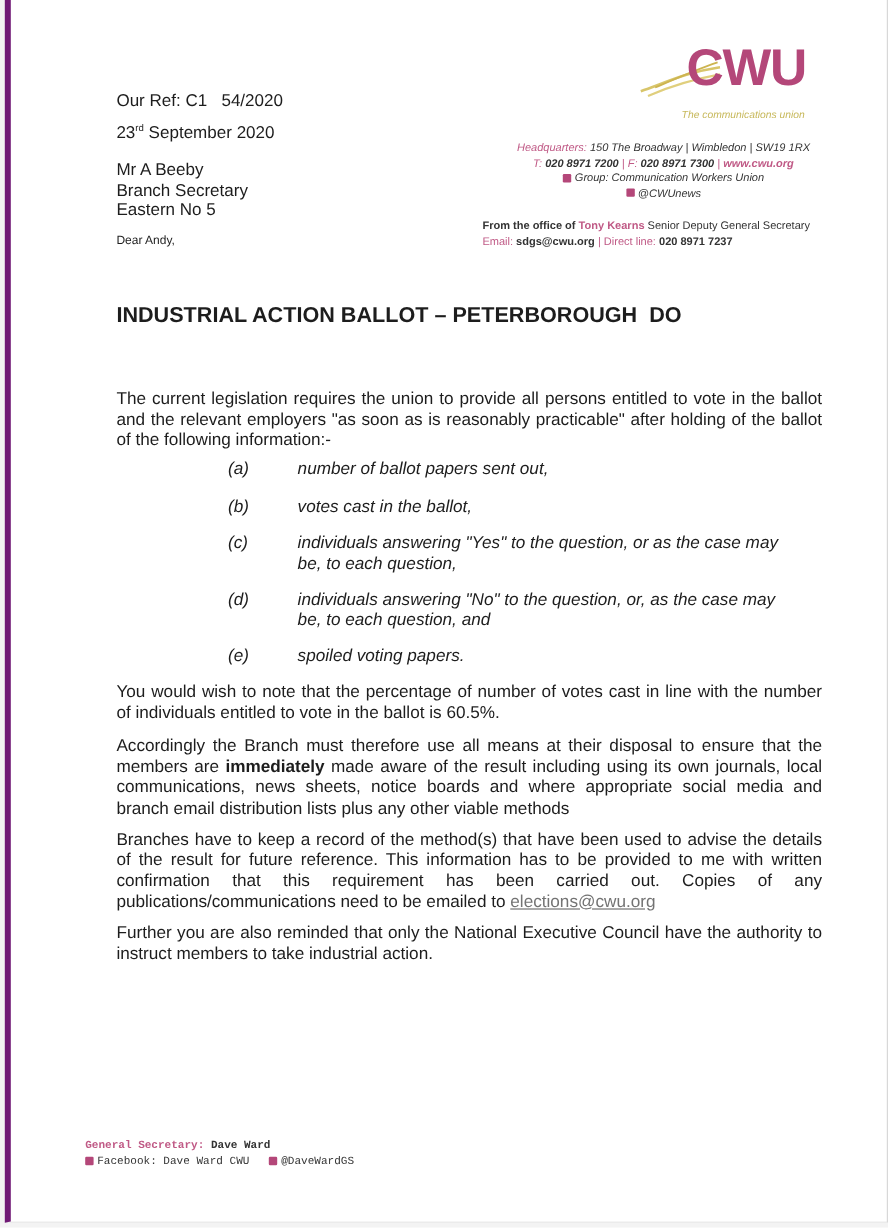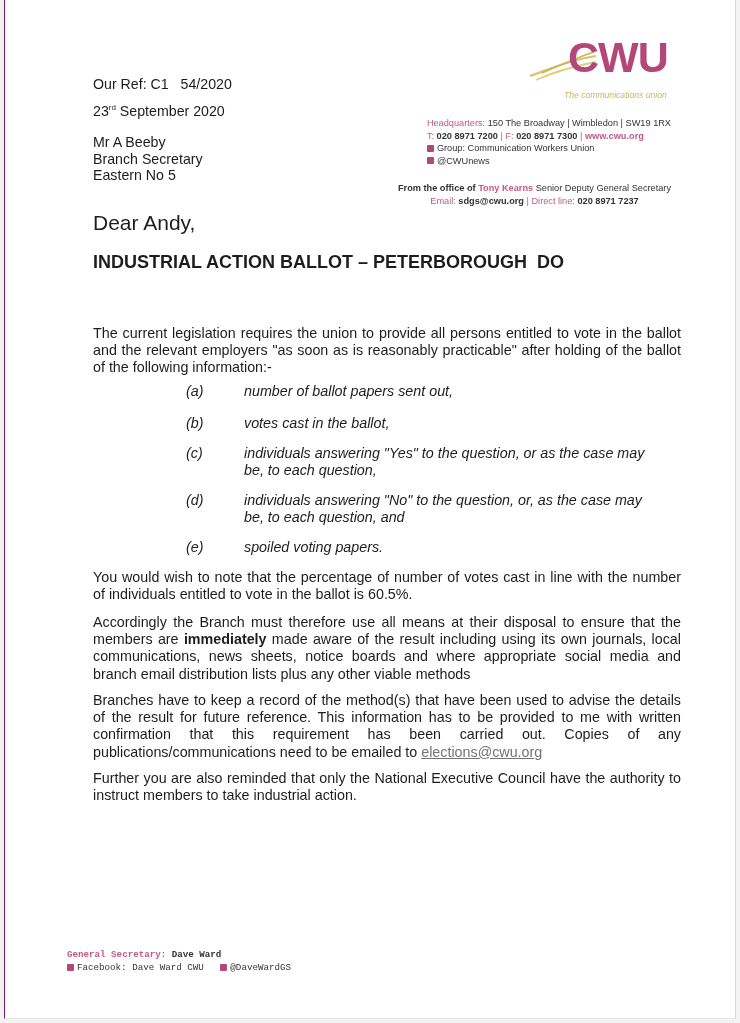--- a/index.html
+++ b/index.html
@@ -1,34 +1,34 @@
 <!DOCTYPE html>
 <html><head>
 <meta charset="utf-8">
 <style>
   html, body { margin:0; padding:0; }
   body { width:740px; height:1023px; background:#f3f3f3; position:relative; overflow:hidden;
          font-family:"Liberation Sans", sans-serif; color:#1d1d1d; }
   .page { position:absolute; left:4px; top:0; width:730px; height:1018px; background:#fff;
-          border-right:1px solid #d8d8d8; border-bottom:1px solid #e6e6e6; border-left:1px solid #701a75; }
+          border-right:1px solid #d8d8d8; border-bottom:1px solid #e6e6e6; border-left:5px solid #701a75; }
   .abs { position:absolute; }
   .ref { left:88px; top:76px; font-size:14.2px; }
   .date { left:88px; top:103px; font-size:14.2px; }
   .date sup { font-size:8px; vertical-align:6px; line-height:0; }
   .addr { left:88px; top:134px; font-size:14.2px; line-height:16.5px; }
   .logo { left:523px; top:40px; width:145px; height:62px; }
   .logo-text { position:absolute; left:40px; top:-7px; font-size:43px; font-weight:bold; color:#b44779;
                letter-spacing:-1px; font-family:"Liberation Sans", sans-serif; }
   .tagline { position:absolute; left:36px; top:50px; font-size:8.6px; font-style:italic; font-weight:normal; color:#c7b85a; white-space:nowrap; }
-  .contact { right:64px; top:117px; text-align:left; font-size:9.2px; line-height:12.5px; color:#333; }
+  .contact { right:64px; top:117px; text-align:center; font-size:9.2px; line-height:12.5px; color:#333;font-style:italic; }
   .pink { color:#c05a86; }
   .b { font-weight:bold;margin-top:24px; }
   .sq { display:inline-block; width:7px; height:7px; background:#b44779; border-radius:1px; margin-right:3px; vertical-align:-0.5px; }
-  .office { right:64px; top:182px; text-align:center; font-size:9.2px; line-height:12.5px; color:#333; }
-  .salutation { left:88px; top:211px; font-size:21px; }
+  .office { right:64px; top:182px; text-align:left; font-size:9.2px; line-height:12.5px; color:#333; }
+  .salutation { left:88px; top:195px; font-size:10px; }
   .subject { left:88px; top:252px; font-size:18px; font-weight:bold; }
   .para { left:88px; width:588px; text-align:justify; font-size:14.3px; line-height:17.2px; }
   .list { left:181px; font-size:14.3px; line-height:17.2px; }
   .list .lbl { position:absolute; left:0; font-style:italic; }
   .list .txt { position:absolute; left:58px; width:420px; font-style:italic; font-weight:normal; }
   a.email { color:#737373; }
   .footer { left:62px; top:948px; font-size:9.2px; line-height:13px; color:#333;font-family:Liberation Mono, monospace; }
 </style>
 </head>
 <body>

